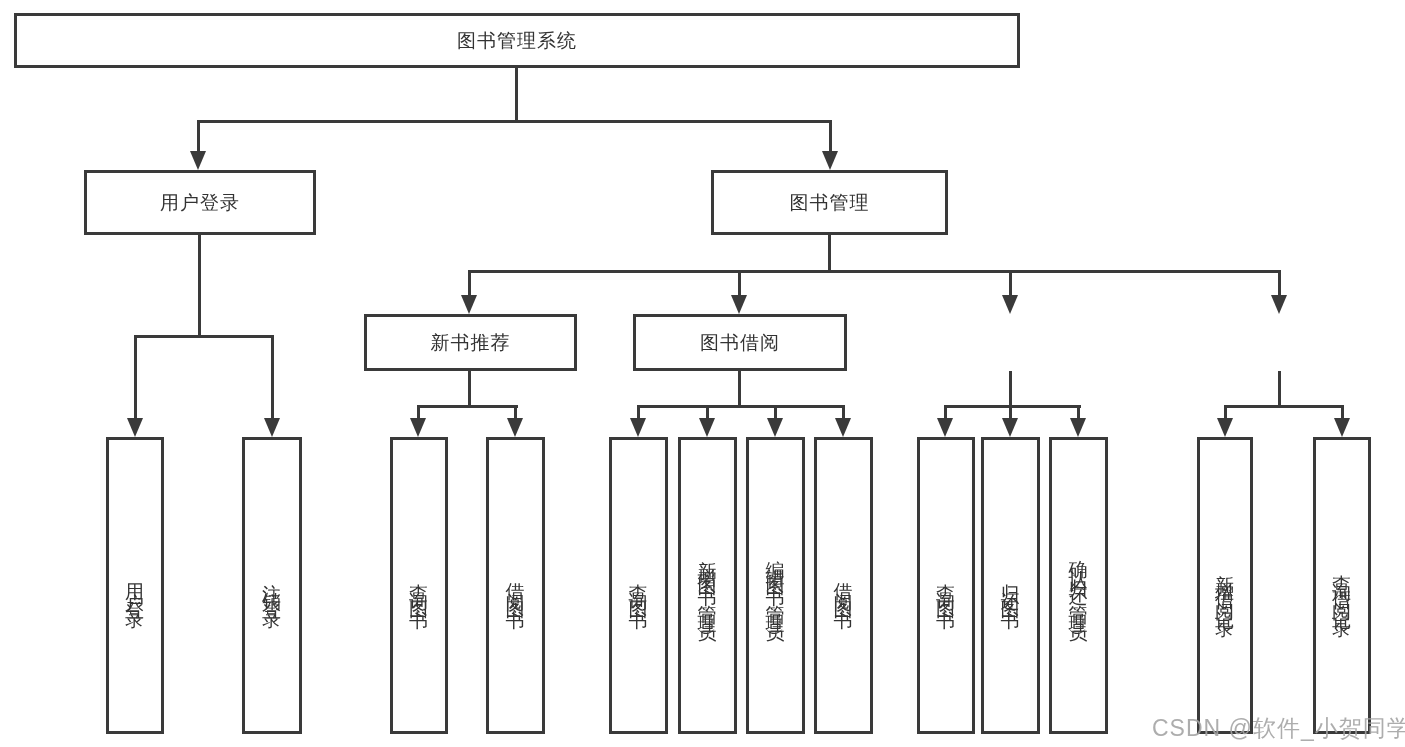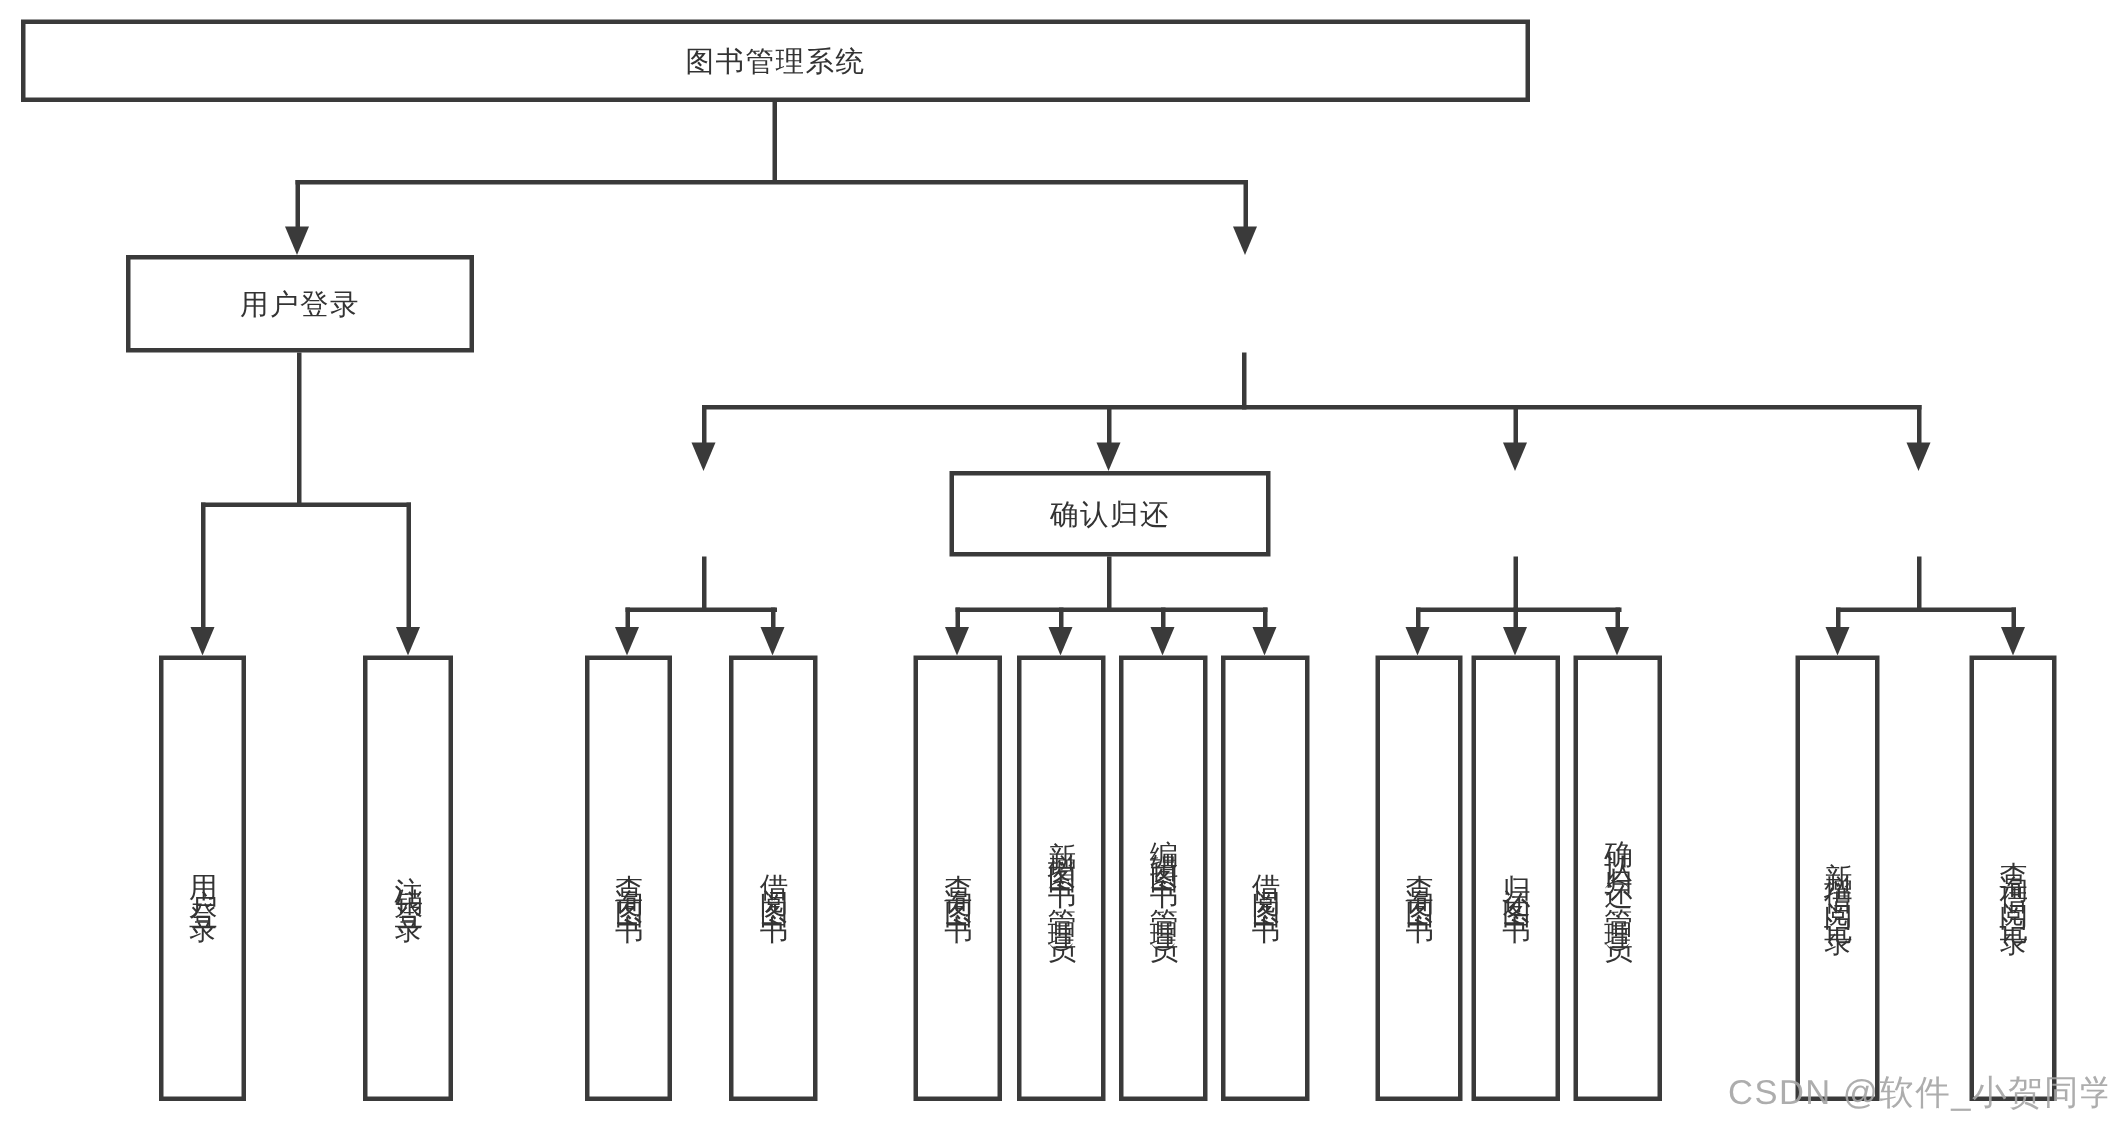--- a/index.html
+++ b/index.html
@@ -62,41 +62,47 @@
   <div class="vline" style="left:515px; top:68px; height:52px;"></div>
   <div class="hline" style="left:197px; top:120px; width:635px;"></div>
   <div class="vline" style="left:197px; top:120px; height:34px;"></div>
   <div class="vline" style="left:829px; top:120px; height:34px;"></div>
   <div class="arrow" style="left:190px; top:151px;"></div>
   <div class="arrow" style="left:822px; top:151px;"></div>
 
   <div class="box hbox" style="left:84px; top:170px; width:232px; height:65px;">
     <span>用户登录</span>
   </div>
+  <div class="box hbox" style="left:711px; top:170px; width:237px; height:65px;">
+    <span>图书管理</span>
+  </div>
 
   <div class="vline" style="left:198px; top:235px; height:102px;"></div>
   <div class="hline" style="left:134px; top:335px; width:140px;"></div>
   <div class="vline" style="left:134px; top:335px; height:86px;"></div>
   <div class="vline" style="left:271px; top:335px; height:86px;"></div>
   <div class="arrow" style="left:127px; top:418px;"></div>
   <div class="arrow" style="left:264px; top:418px;"></div>
 
   <div class="vline" style="left:828px; top:235px; height:38px;"></div>
   <div class="hline" style="left:468px; top:270px; width:813px;"></div>
   <div class="vline" style="left:468px; top:270px; height:28px;"></div>
   <div class="vline" style="left:738px; top:270px; height:28px;"></div>
   <div class="vline" style="left:1009px; top:270px; height:28px;"></div>
   <div class="vline" style="left:1278px; top:270px; height:28px;"></div>
   <div class="arrow" style="left:461px; top:295px;"></div>
   <div class="arrow" style="left:731px; top:295px;"></div>
   <div class="arrow" style="left:1002px; top:295px;"></div>
   <div class="arrow" style="left:1271px; top:295px;"></div>
 
+  <div class="box hbox" style="left:364px; top:314px; width:213px; height:57px;">
+    <span>新书推荐</span>
+  </div>
   <div class="box hbox" style="left:633px; top:314px; width:214px; height:57px;">
-    <span>确认归还</span>
+    <span>图书借阅</span>
   </div>
 
   <div class="vline" style="left:468px; top:371px; height:37px;"></div>
   <div class="hline" style="left:417px; top:405px; width:101px;"></div>
   <div class="vline" style="left:417px; top:405px; height:16px;"></div>
   <div class="vline" style="left:514px; top:405px; height:16px;"></div>
   <div class="arrow" style="left:410px; top:418px;"></div>
   <div class="arrow" style="left:507px; top:418px;"></div>
 
   <div class="vline" style="left:738px; top:371px; height:37px;"></div>

